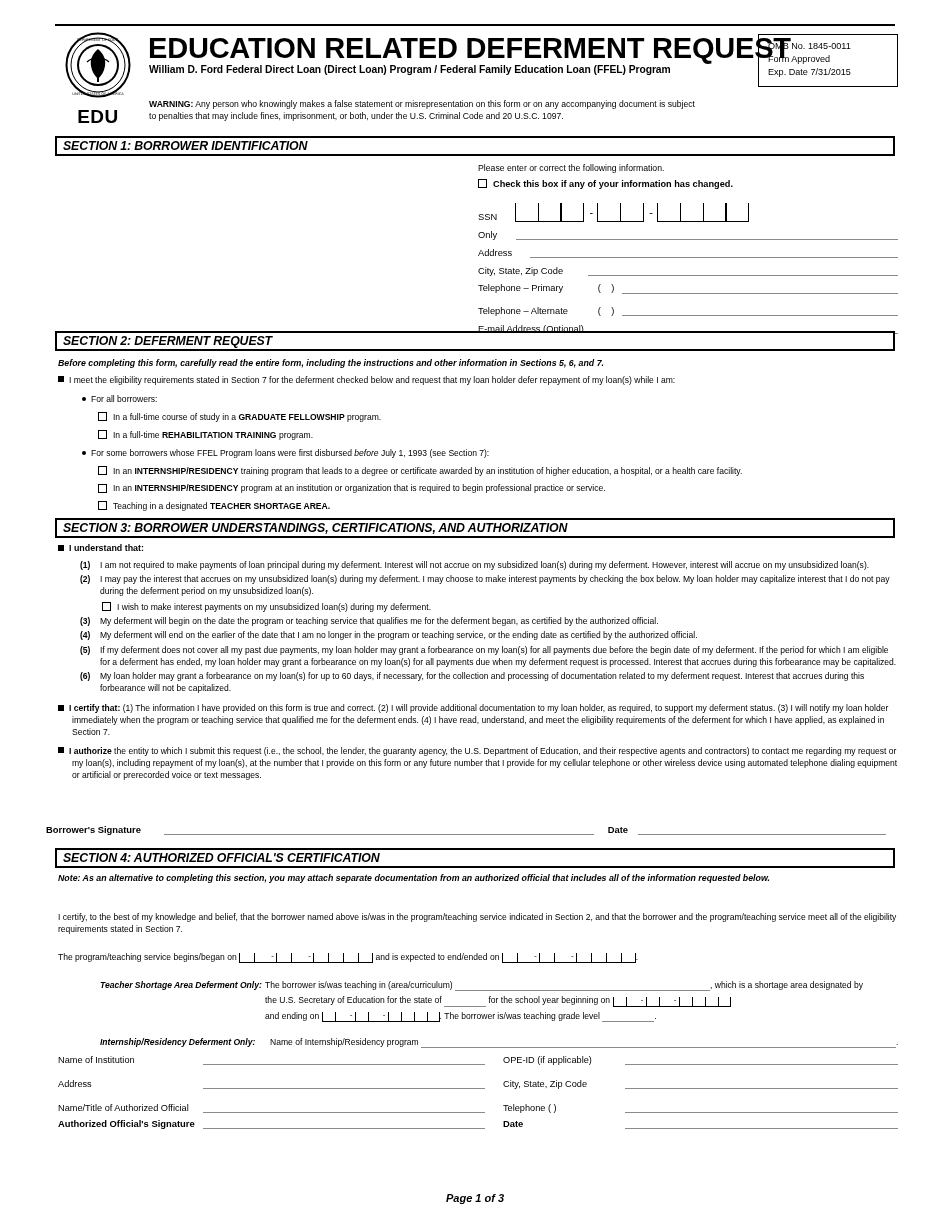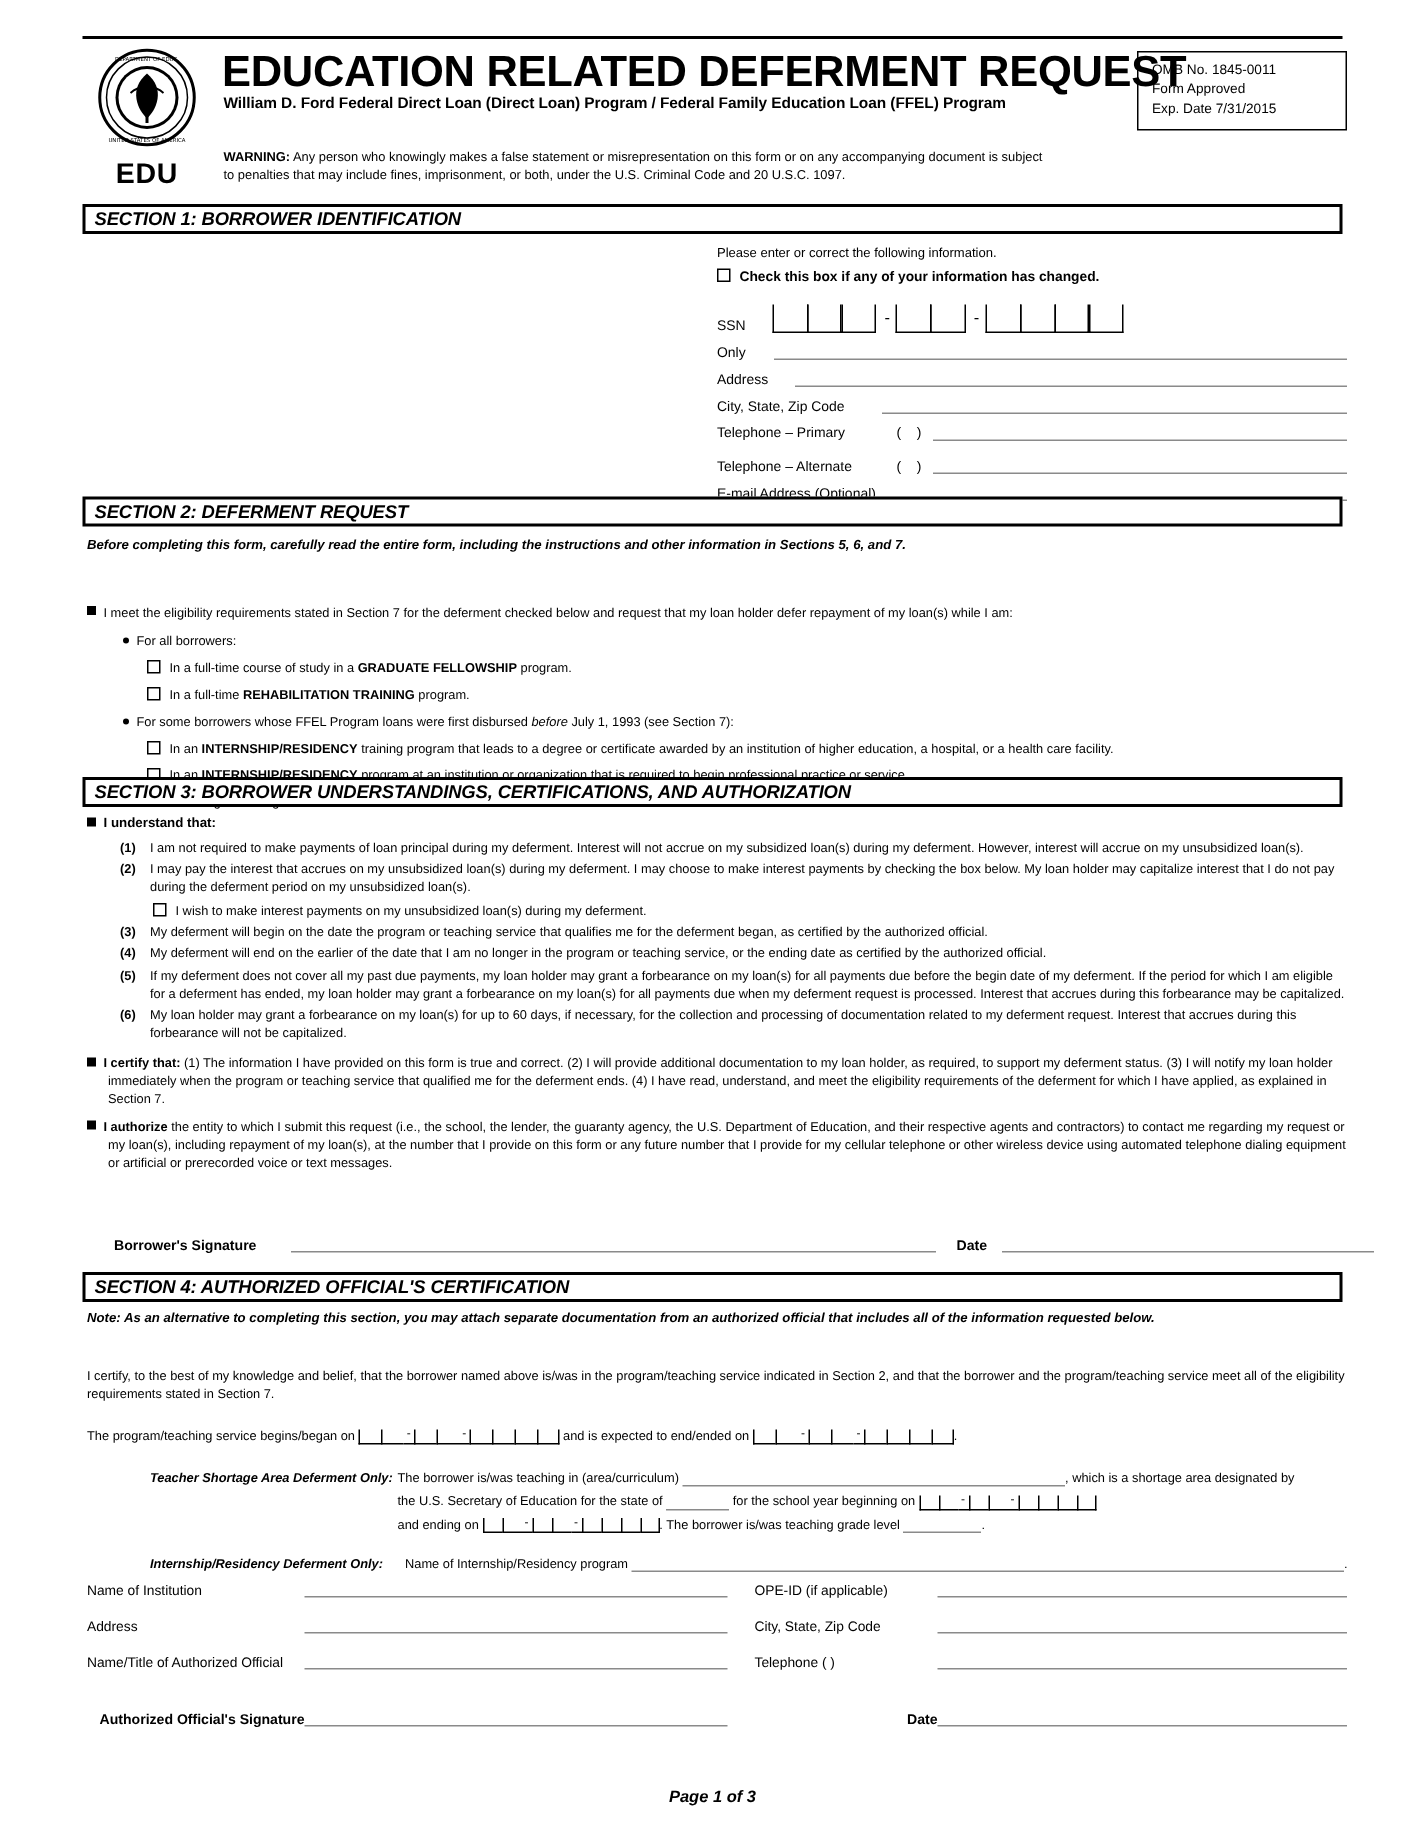--- a/index.html
+++ b/index.html
@@ -177,21 +177,21 @@
       <div class="flabel" style="width:125px;">E-mail Address (Optional)</div>
       <div class="fline" style="flex:1;"></div>
     </div>
   </div>
 
   <div class="abs w840 secbar" style="top:331px;">SECTION 2: DEFERMENT REQUEST</div>
 
   <div class="abs" style="left:58px; top:357px; width:840px;">
     <div class="txt" style="font-style:italic; font-weight:bold; font-size:8.8px;">Before completing this form, carefully read the entire form, including the instructions and other information in Sections 5, 6, and 7.</div>
 
-    <div class="txt" style="margin-top:32px;">
+    <div class="txt" style="margin-top:4px;">
       <span class="sq-bullet"></span><span>I meet the eligibility requirements stated in Section 7 for the deferment checked below and request that my loan holder defer repayment of my loan(s) while I am:</span>
     </div>
 
     <div class="txt" style="margin-top:7px; padding-left:24px;">
       <span class="dot-bullet"></span><span>For all borrowers:</span>
     </div>
 
     <div class="txt" style="margin-top:6px; padding-left:40px;">
       <span class="cbox"></span><span>In a full-time course of study in a </span><b>GRADUATE FELLOWSHIP</b><span> program.</span>
     </div>
@@ -253,21 +253,21 @@
 
     <div class="txt" style="margin-top:7px; padding-left:14px; text-indent:-14px;">
       <span class="sq-bullet"></span><b>I certify that:</b> <span>(1) The information I have provided on this form is true and correct. (2) I will provide additional documentation to my loan holder, as required, to support my deferment status. (3) I will notify my loan holder immediately when the program or teaching service that qualified me for the deferment ends. (4) I have read, understand, and meet the eligibility requirements of the deferment for which I have applied, as explained in Section 7.</span>
     </div>
 
     <div class="txt" style="margin-top:6px; padding-left:14px; text-indent:-14px;">
       <span class="sq-bullet"></span><b>I authorize</b><span> the entity to which I submit this request (i.e., the school, the lender, the guaranty agency, the U.S. Department of Education, and their respective agents and contractors) to contact me regarding my request or my loan(s), including repayment of my loan(s), at the number that I provide on this form or any future number that I provide for my cellular telephone or other wireless device using automated telephone dialing equipment or artificial or prerecorded voice or text messages.</span>
     </div>
   </div>
 
-  <div class="abs" style="left:76px; top:824px; width:840px; display:flex; align-items:flex-end;">
+  <div class="abs" style="left:46px; top:824px; width:840px; display:flex; align-items:flex-end;">
     <div style="font-size:9.4px; font-weight:bold; width:118px;">Borrower's Signature</div>
     <div class="fline" style="width:430px;"></div>
     <div style="font-size:9.4px; font-weight:bold; width:44px; text-align:right; padding-right:10px;">Date</div>
     <div class="fline" style="flex:1;"></div>
   </div>
 
   <div class="abs w840 secbar" style="top:848px;">SECTION 4: AUTHORIZED OFFICIAL'S CERTIFICATION</div>
 
   <div class="abs" style="left:58px; top:872px; width:840px;">
     <div class="txt" style="font-style:italic; font-weight:bold; font-size:8.8px;">
@@ -387,21 +387,21 @@
       <div style="flex:0 0 445px; display:flex; align-items:flex-end;">
         <div style="font-size:9.2px; width:145px;">Name/Title of Authorized Official</div>
         <div class="fline" style="flex:1; margin-right:18px;"></div>
       </div>
       <div style="flex:1; display:flex; align-items:flex-end;">
         <div style="font-size:9.2px; width:122px;">Telephone (          )</div>
         <div class="fline" style="flex:1;"></div>
       </div>
     </div>
 
-    <div style="display:flex; margin-top:27px;text-align:right;">
+    <div style="display:flex; margin-top:5px;">
       <div style="flex:0 0 445px; display:flex; align-items:flex-end;">
         <div style="font-size:9.4px; font-weight:bold; width:145px;">Authorized Official's Signature</div>
         <div class="fline" style="flex:1; margin-right:18px;"></div>
       </div>
       <div style="flex:1; display:flex; align-items:flex-end;">
         <div style="font-size:9.4px; font-weight:bold; width:122px;">Date</div>
         <div class="fline" style="flex:1;"></div>
       </div>
     </div>
   </div>

